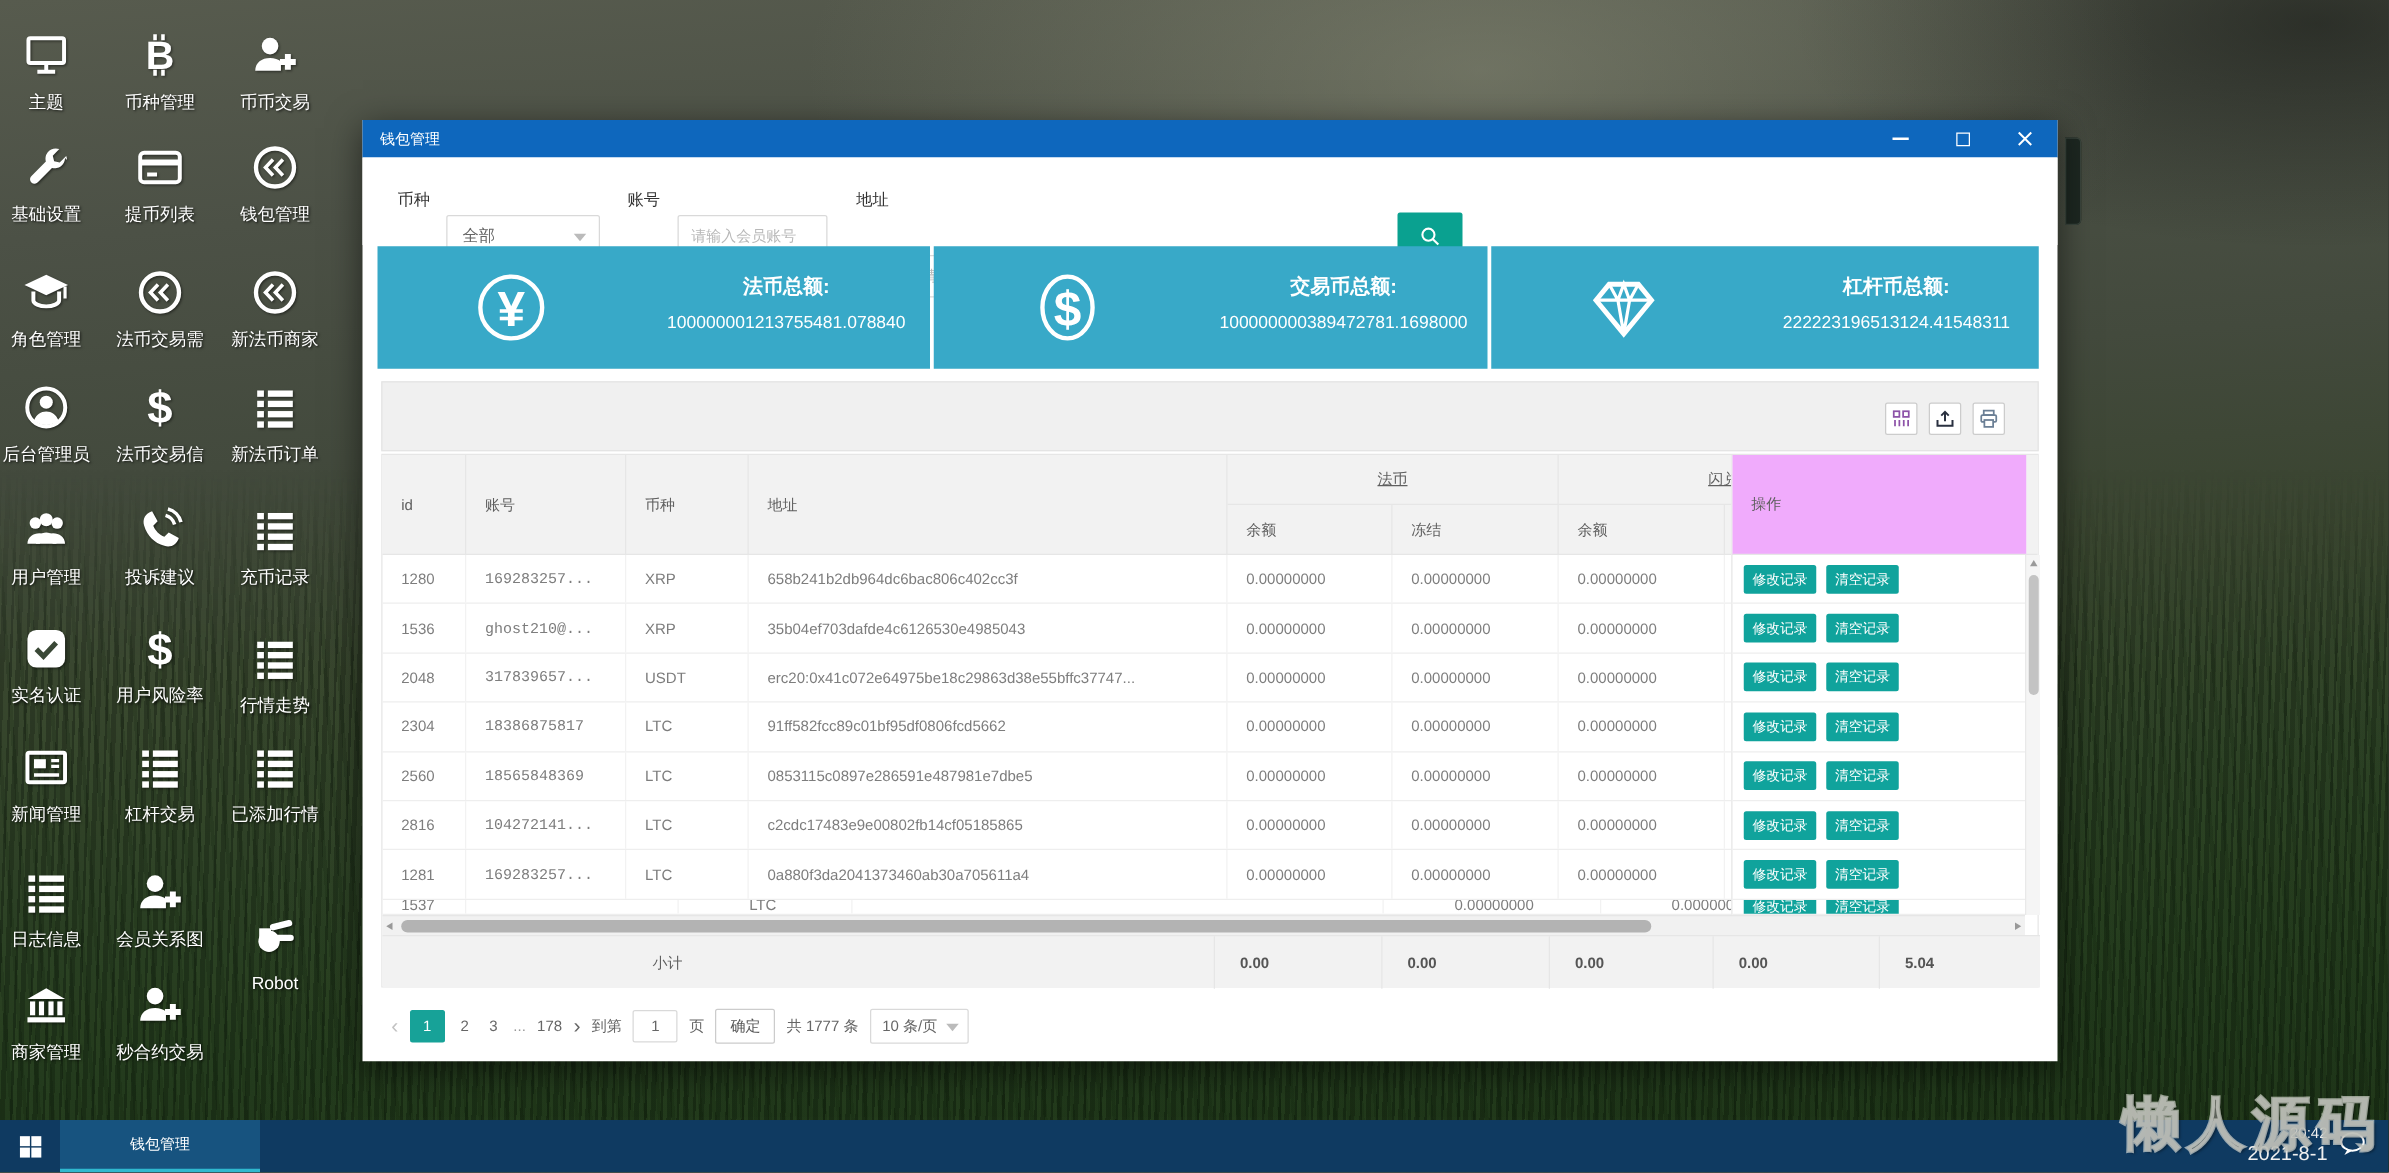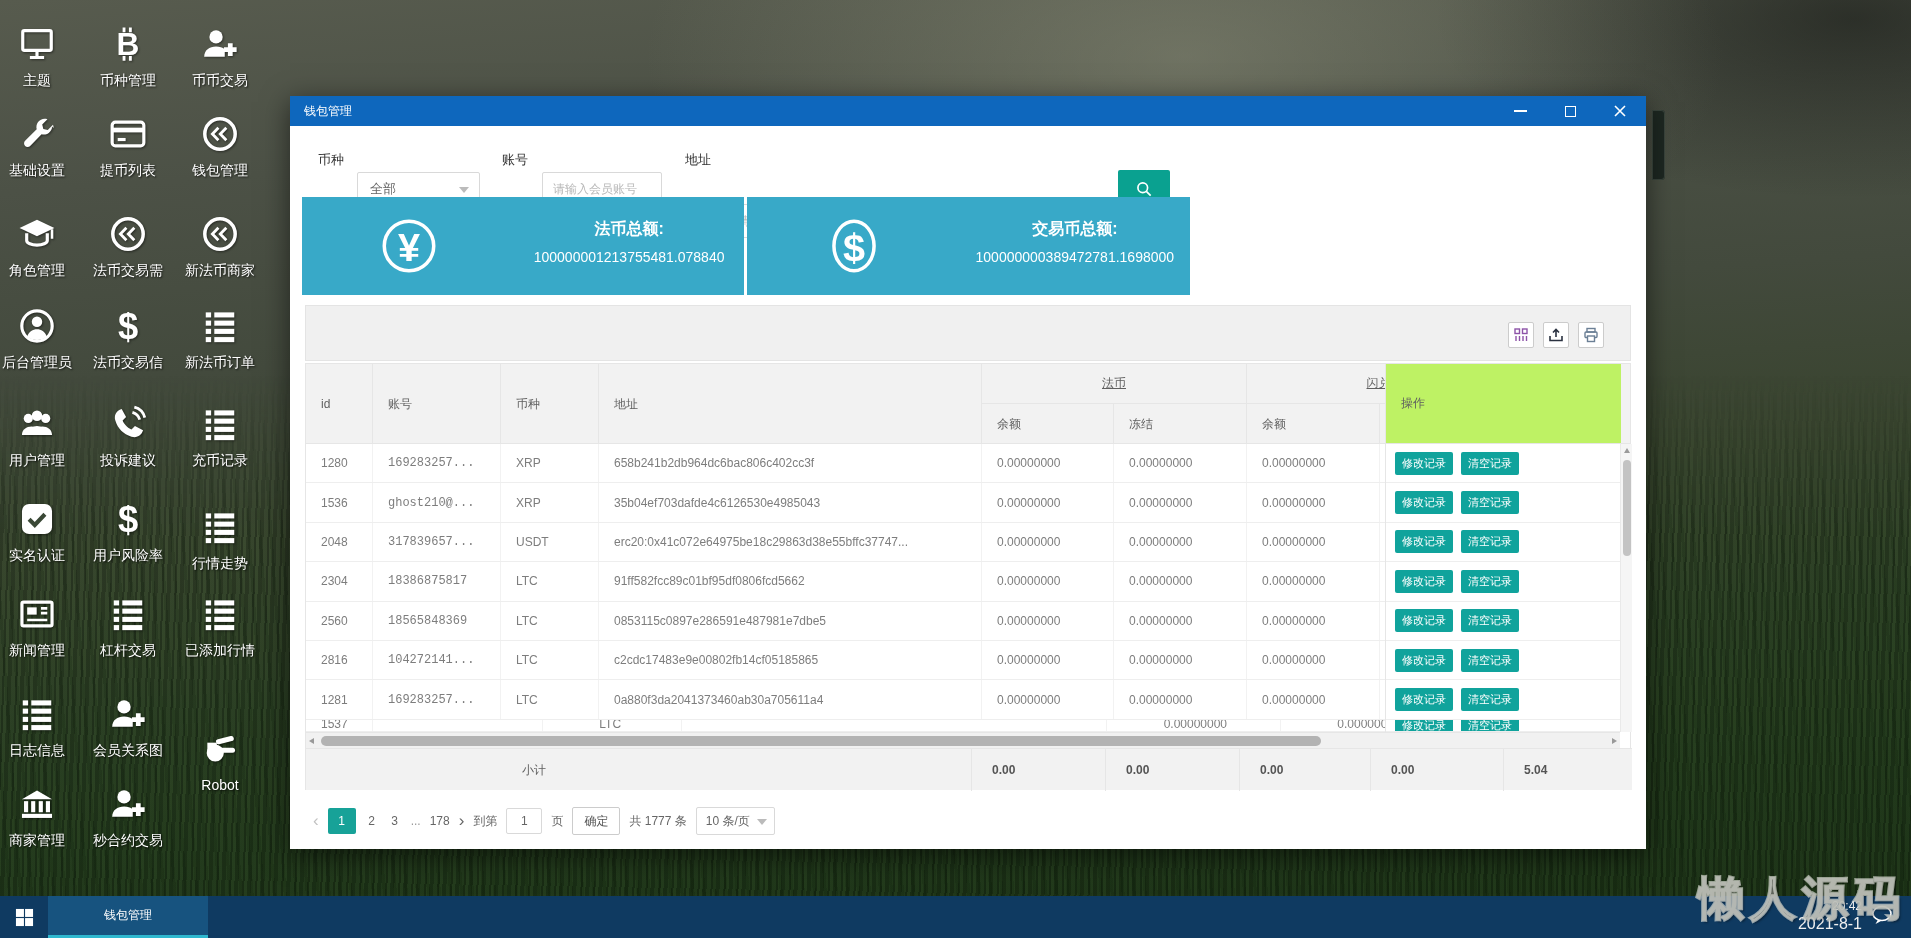--- a/index.html
+++ b/index.html
@@ -57,21 +57,21 @@
   .hc.s{top:40px;height:40px;}
   .tbody{position:relative;height:288px;overflow:hidden;}
   .trow{display:flex;height:39.4px;border-bottom:1px solid #eee;align-items:center;}
   .trow.partial{height:12px;overflow:hidden;align-items:flex-start;justify-content:space-between;}
   .td{padding-left:15px;border-right:1px solid #f2f2f2;white-space:nowrap;overflow:hidden;height:100%;display:flex;align-items:center;}
   .partial .td{align-items:flex-end;padding-bottom:0;}
   .w-id{width:67px;}.w-acct{width:128px;font-family:Liberation Mono, monospace;}.w-cur{width:98px;}.w-addr{width:383px;}
   .w-bal{width:132px;}.w-fro{width:133px;}.w-fla{width:133px;}
   
   .acol{position:absolute;left:1079px;top:0;width:236px;height:368px;background:#fff;border-left:1px solid #e6e6e6;z-index:3;}
-  .acol .ahead{height:80px;background:#bef264;border-bottom:1px solid #e6e6e6;display:flex;align-items:center;padding-left:15px;color:#5f5f5f;}
+  .acol .ahead{height:80px;background:#f0abfc;border-bottom:1px solid #e6e6e6;display:flex;align-items:center;padding-left:15px;color:#5f5f5f;}
   .arow{height:39.4px;border-bottom:1px solid #eee;display:flex;align-items:center;gap:8px;padding-left:9px;}
   .arow.partial{height:12px;overflow:hidden;}
   .abtn{background:#10a39c;color:#fff;border:none;border-radius:2px;font-size:11px;padding:4px 7px;cursor:pointer;white-space:nowrap;}
   
   .vscroll{position:absolute;left:1314px;top:80px;width:12px;height:288px;background:#f5f5f5;border-left:1px solid #e9e9e9;z-index:4;}
   .vthumb{position:absolute;left:2px;top:16px;width:8px;height:96px;background:#c3c3c3;border-radius:4px;cursor:pointer;}
   .varr{position:absolute;left:3px;top:4px;width:0;height:0;border-left:3px solid transparent;border-right:3px solid transparent;border-bottom:5px solid #9a9a9a;}
   .hscroll{position:absolute;left:0;top:368px;width:1314px;height:16px;background:#f1f1f1;border-top:1px solid #e6e6e6;z-index:2;}
   .hthumb{position:absolute;left:15px;top:3px;width:1000px;height:10px;background:#b3b3b3;border-radius:5px;cursor:pointer;}
   .harr{position:absolute;top:5px;width:0;height:0;border-top:3px solid transparent;border-bottom:3px solid transparent;}
@@ -387,20 +387,31 @@
       <div class="card-ic">
           <svg>
             <use href="#i-dollarring"></use>
           </svg>
         </div>
       <div class="card-tx">
         <div class="card-title">交易币总额:</div>
         <div class="card-value">100000000389472781.1698000</div>
       </div>
     </div>
+    <div class="card" style="left:903px;width:438px">
+      <div class="card-ic">
+          <svg>
+            <use href="#i-diamond"></use>
+          </svg>
+        </div>
+      <div class="card-tx">
+        <div class="card-title">杠杆币总额:</div>
+        <div class="card-value">222223196513124.41548311</div>
+      </div>
+    </div>
 
     <div class="strip">
       <div class="toolbtn tb1">
           <svg width="16" height="16">
             <use href="#i-cols"></use>
           </svg>
         </div>
       <div class="toolbtn tb2">
           <svg width="16" height="16">
             <use href="#i-export"></use>

